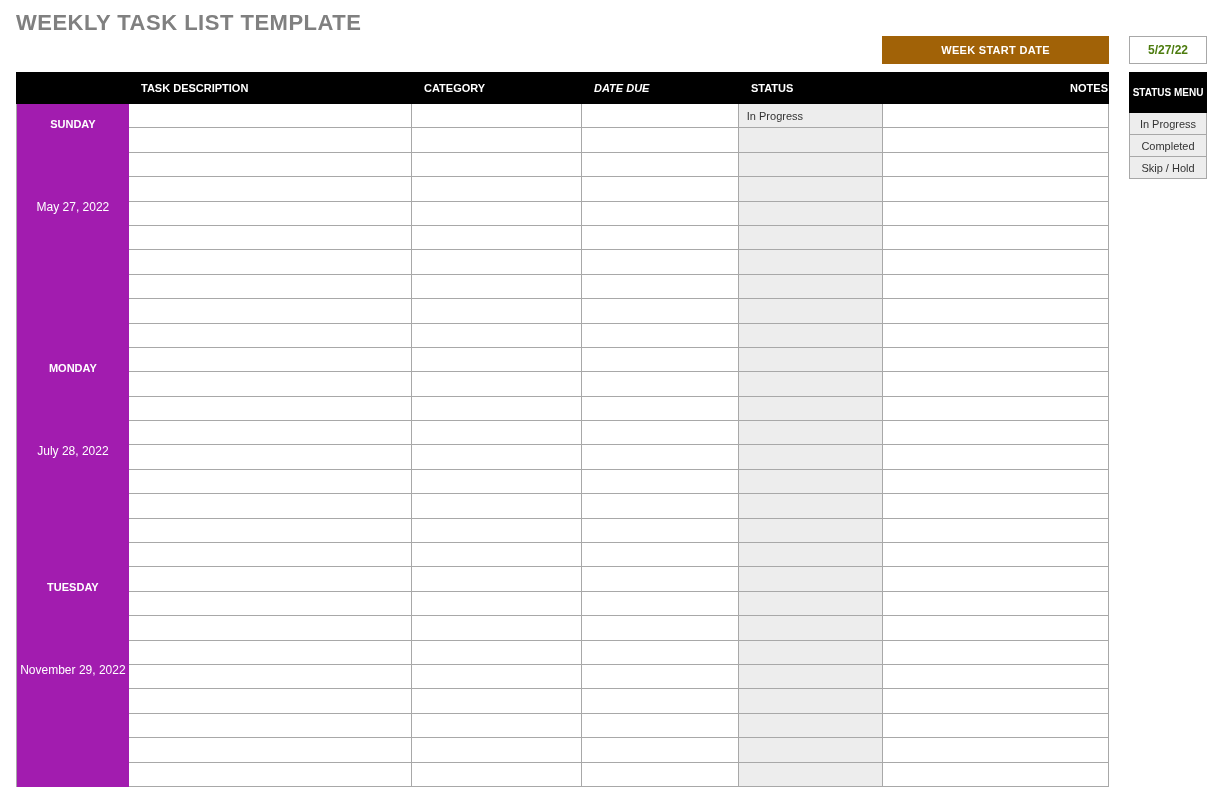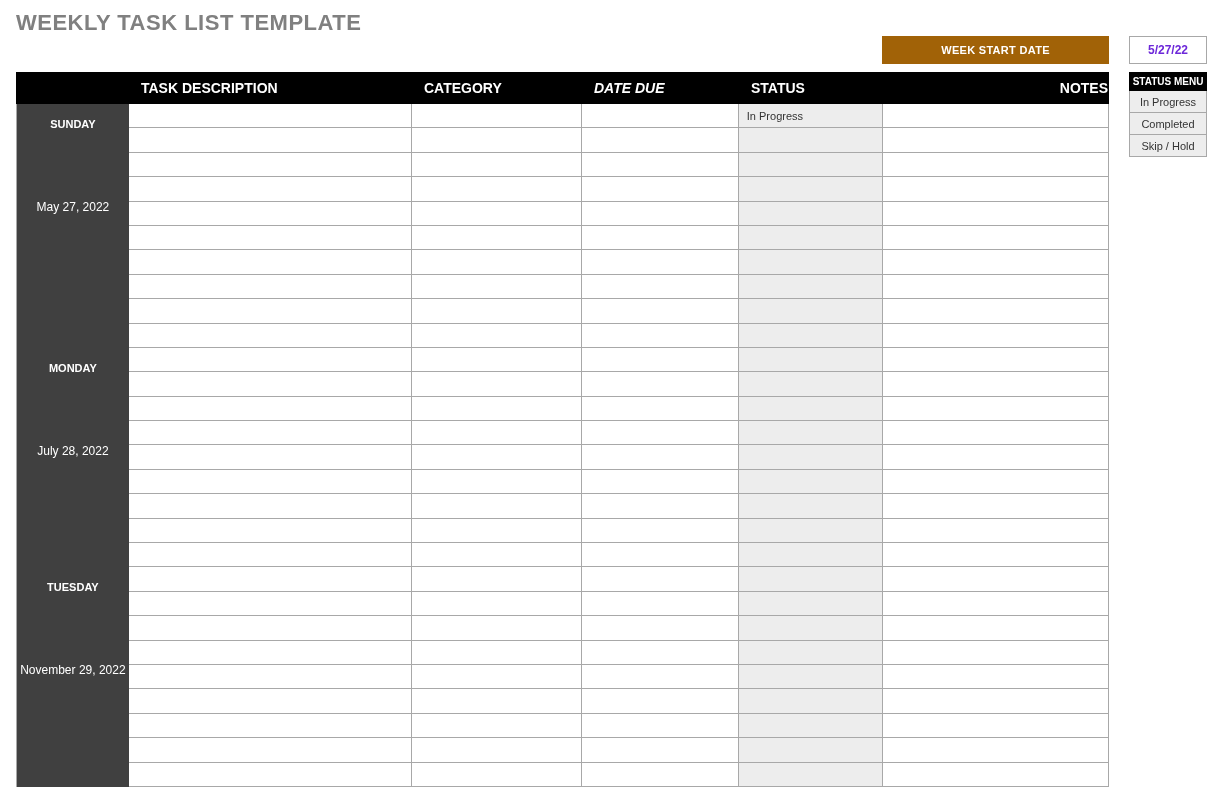--- a/index.html
+++ b/index.html
@@ -30,21 +30,21 @@
       display: flex;
       align-items: center;
       justify-content: center;
       width: 227px;
       height: 28px;
       letter-spacing: 0.3px;
     }
     .week-start-date {
       background: #fff;
       border: 1px solid #a8a8a8;
-      color: #6d28d9;
+      color: #4d7c0f;
       font-size: 12px;
       font-weight: 700;
       display: flex;
       align-items: center;
       justify-content: center;
       width: 78px;
       height: 28px;
       margin-left: 20px;
     }
     .layout {
@@ -52,41 +52,41 @@
       gap: 20px;
       align-items: flex-start;
     }
     .main-col { width: 1093px; }
     .side-col { width: 78px; }
 
     .header-row {
       display: flex;
       background: #000;
       color: #fff;
-      font-size: 14px;
+      font-size: 11px;
       font-weight: 700;
       height: 32px;
       align-items: center;
       border: 1px solid #000;
     }
     .col-day { width: 112px; padding-left: 10px; }
     .col-task { width: 283px; padding-left: 12px; }
     .col-category { width: 170px; padding-left: 12px; }
     .col-due { width: 157px; padding-left: 12px; font-style: italic; }
     .col-status { width: 144px; padding-left: 12px; }
     .col-notes { width: 225px; padding-left: 12px; text-align: right; }
 
     .day-block {
       display: flex;
       border-left: 1px solid #a8a8a8;
       border-right: 1px solid #a8a8a8;
     }
     .day-label {
       width: 112px;
-      background: #404040;
+      background: #a21caf;
       color: #fff;
       display: flex;
       flex-direction: column;
       align-items: center;
       justify-content: flex-start;
     }
     .day-name {
       font-size: 11px;
       font-weight: 700;
       margin-top: 14px;
@@ -120,21 +120,21 @@
     .c-category { width: 170px; padding-left: 8px; }
     .c-due { width: 157px; padding-left: 8px; }
     .c-status { width: 144px; padding-left: 8px; background: #ededed; }
     .c-notes { width: 225px; padding-left: 8px; }
 
     .side-header {
       background: #000;
       color: #fff;
       font-size: 10px;
       font-weight: 700;
-      height: 19px;
+      height: 41px;
       display: flex;
       align-items: center;
       justify-content: center;
       border: 1px solid #000;
       white-space: nowrap;
     }
     .side-item {
       background: #ededed;
       border-left: 1px solid #a8a8a8;
       border-right: 1px solid #a8a8a8;

